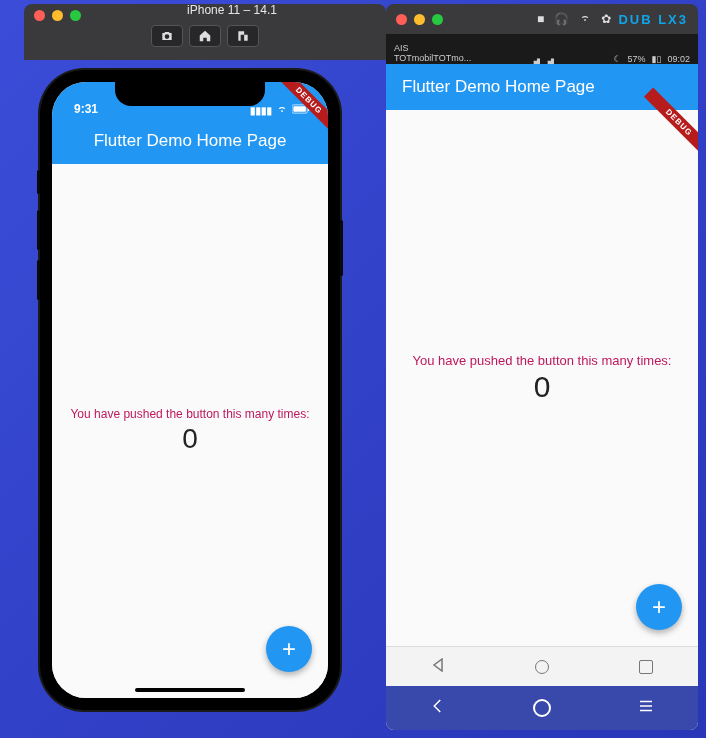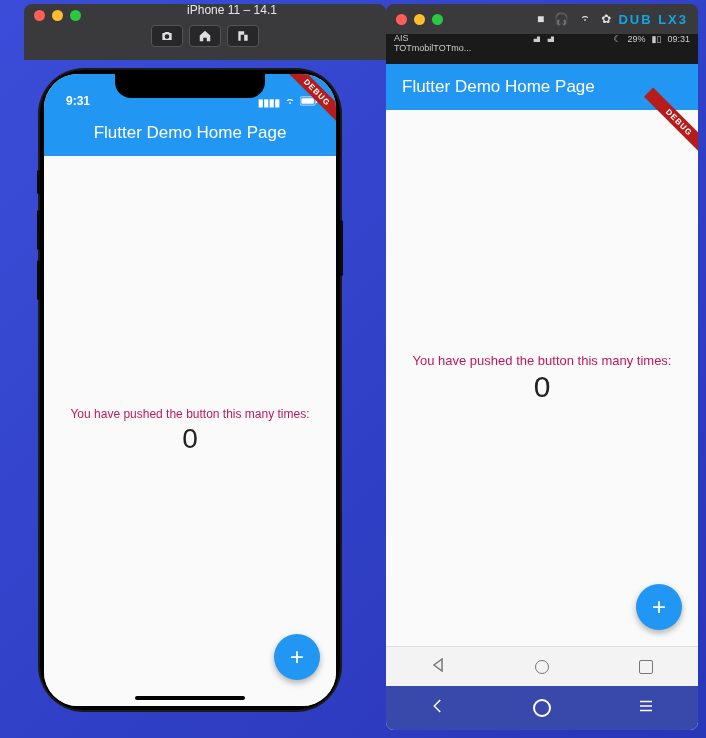--- a/index.html
+++ b/index.html
@@ -28,21 +28,21 @@
   .mac-toolbar { display:flex; justify-content:center; gap:6px; margin-top:4px;}
   .mac-btn { width:32px; height:22px; background:#27272a; border:1px solid #555; border-radius:4px; display:flex; align-items:center; justify-content:center; color:#ddd;}
   .mac-btn svg { width:14px; height:14px; fill:#ddd;}
 
   .iphone-frame {
     position:absolute;
     left: 40px; top: 70px;
     width: 300px; height: 640px;
     background:#000;
     border-radius: 44px;
-    padding: 4px;
+    padding: 12px;
     box-shadow: 0 0 0 2px #1a1a1a;
   }
   .iphone-side-btn { position:absolute; background:#0a0a0a; border-radius:2px;}
   .sb1{ left:-3px; top:100px; width:3px; height:24px;}
   .sb2{ left:-3px; top:140px; width:3px; height:40px;}
   .sb3{ left:-3px; top:190px; width:3px; height:40px;}
   .sb4{ right:-3px; top:150px; width:3px; height:56px;}
   .iphone-screen {
     width:100%; height:100%;
     background:#fff;
@@ -84,21 +84,21 @@
   .android-window {
     position:absolute; left:386px; top:4px; width:312px; height:726px;
     background:#3a3a3d; border-radius:8px; overflow:hidden;
     display:flex; flex-direction:column;
   }
   .android-titlebar { height:30px; display:flex; align-items:center; padding:0 10px; gap:7px;}
   .android-titlebar .spacer{flex:1;}
   .android-title-icons { display:flex; gap:10px; color:#ddd; font-size:12px; align-items:center;}
   .android-device { color:#0ea5e9; font-size:13px; letter-spacing:2px; font-weight:600;}
   .android-screen { flex:1; background:#fff; position:relative; display:flex; flex-direction:column;}
-  .android-statusbar { height:30px; background:#1a1a1a; color:#ccc; font-size:9px; display:flex; justify-content:space-between; align-items:flex-start; padding:0 8px;}
+  .android-statusbar { height:30px; background:#1a1a1a; color:#ccc; font-size:9px; display:flex; justify-content:space-between; align-items:flex-end; padding:0 8px;}
   .android-sb-left { line-height:1.1;}
   .android-sb-right { display:flex; gap:6px; align-items:center;}
   .android-appbar { height:46px; background:#2196f3; color:#fff; display:flex; align-items:center; padding:0 16px; font-size:17px; font-weight:500;}
   .android-body { flex:1; background:#fafafa; position:relative; display:flex; flex-direction:column; align-items:center; justify-content:center;}
   .android-body .body-text{ font-size:13px;}
   .android-body .counter{ font-size:30px;}
   .android-body .fab { bottom:16px;}
   .android-body .debug-banner { top:6px;}
   .android-softnav { height:40px; background:#f3f3f3; display:flex; justify-content:space-around; align-items:center; border-top:1px solid #ddd;}
   .android-softnav .nav-shape { width:14px; height:14px; border:1.5px solid #777; }
@@ -204,23 +204,23 @@
       <div class="android-sb-left">
         <div>AIS</div>
         <div>TOTmobilTOTmo...</div>
       </div>
       <div style="display:flex;gap:4px;align-items:center">
         <span class="sig-icon"></span>
         <span class="sig-icon"></span>
       </div>
       <div class="android-sb-right">
         <span>☾</span>
-        <span>29%</span>
+        <span>57%</span>
         <span>▮▯</span>
-        <span>09:31</span>
+        <span>09:02</span>
       </div>
     </div>
     <div class="android-appbar">
       <span>Flutter Demo Home Page</span>
     </div>
     <div class="android-body">
       <div class="debug-banner">DEBUG</div>
       <div class="body-text">You have pushed the button this many times:</div>
       <div class="counter">0</div>
       <div class="fab">

